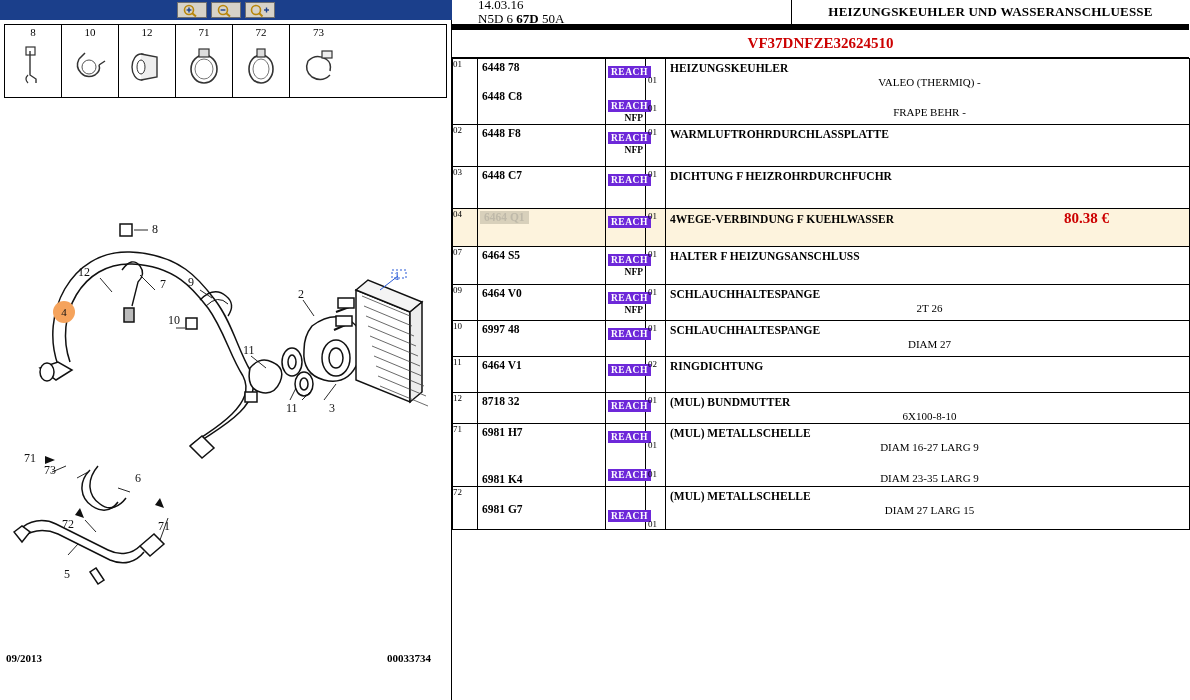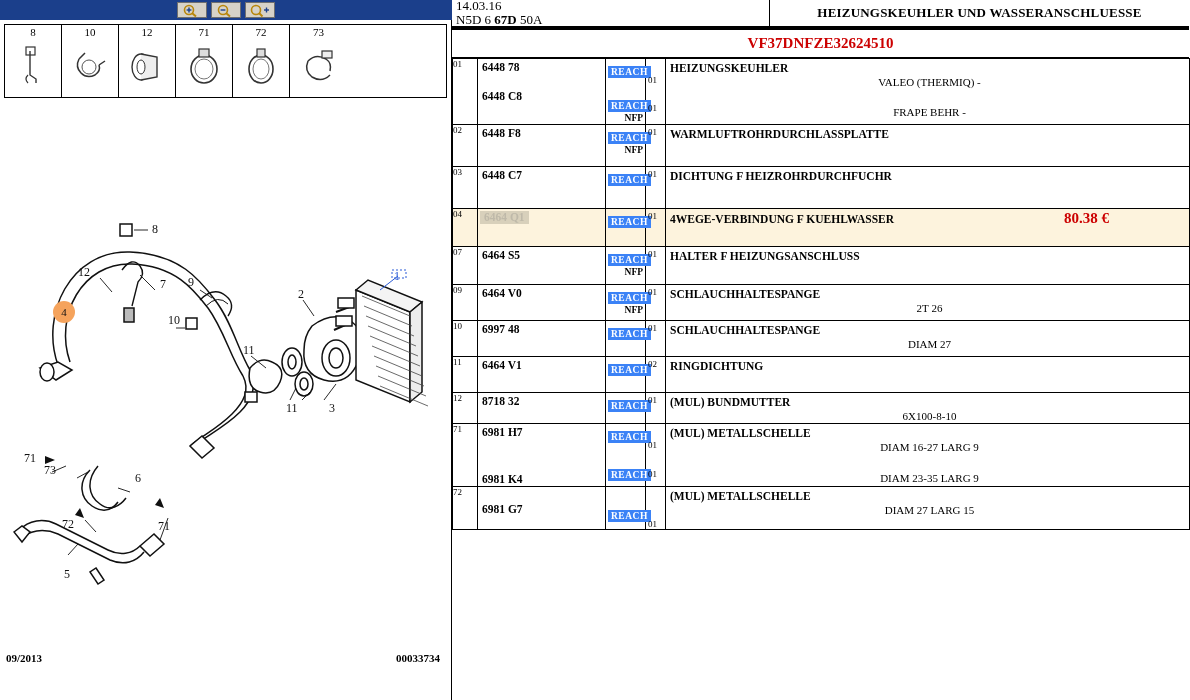--- a/index.html
+++ b/index.html
@@ -53,28 +53,28 @@
   .thumb svg { margin-top: 12px; }
 
   .drawing { position: absolute; top: 100px; left: 0; width: 452px; height: 560px; }
   .drawing svg { display: block; }
 
   .foot-left {
     position: absolute; bottom: 36px; left: 6px;
     font-size: 11px; font-weight: bold; font-family: "Liberation Serif", serif;
   }
   .foot-right {
-    position: absolute; bottom: 36px; left: 396px;
+    position: absolute; bottom: 36px; left: 387px;
     font-size: 11px; font-weight: bold; font-family: "Liberation Serif", serif;
   }
 
   
   .right { width: 737px; height: 700px; position: relative; background: #fff; }
 
-  .header { display: flex; height: 30px; border-bottom: 4px solid #000000; }
+  .header { display: flex; height: 30px; border-bottom: 6px solid #000000; padding-left: 22px; }
   .hdr-left {
     width: 318px; border-right: 1px solid #000;
     padding: 0 0 0 4px; font-size: 13px; line-height: 14px;
     display: flex; flex-direction: column; justify-content: center;
   }
   .hdr-right {
     flex: 1; display: flex; align-items: center; justify-content: center;
     font-weight: bold; font-size: 13px; letter-spacing: .2px;
   }
   .vin-bar {
@@ -94,21 +94,21 @@
   .c-reach { width: 40px; }
   .c-qty   { width: 20px; }
   .c-desc  { width: 524px; }
 
   .idx { font-size: 9px; padding: 2px 0 0 2px; }
   .ref { font-size: 11.5px; font-weight: bold; padding: 2px 0 0 4px; line-height: 13px; }
   .ref.ital { font-style: italic; font-weight: bold; }
   .sub-rp { font-size: 10.5px; font-style: italic; font-weight: bold; text-align: right; padding-right: 3px; }
   .reachwrap { padding: 2px 2px 0 2px; text-align: right; }
   .reach {
-    display: inline-block; background: #3b82f6; color: #fff;
+    display: inline-block; background: #6d28d9; color: #fff;
     font-size: 9.5px; font-weight: bold; letter-spacing: .5px;
     padding: 0 3px; line-height: 12px;
     font-family: "Liberation Serif", serif;
   }
   .nfp { font-size: 9.5px; font-weight: bold; text-align: right; padding-right: 2px; line-height: 11px; }
   .qty { font-size: 9px; padding: 3px 0 0 2px; }
   .desc { font-size: 11.5px; font-weight: bold; padding: 2px 0 0 4px; line-height: 14px; }
   .desc2 { font-size: 11px; font-weight: normal; padding: 1px 0 0 4px; line-height: 13px; text-align: center; }
   .row-sel td { background: #fdf3dd; }
   .sel-ref-hl {

